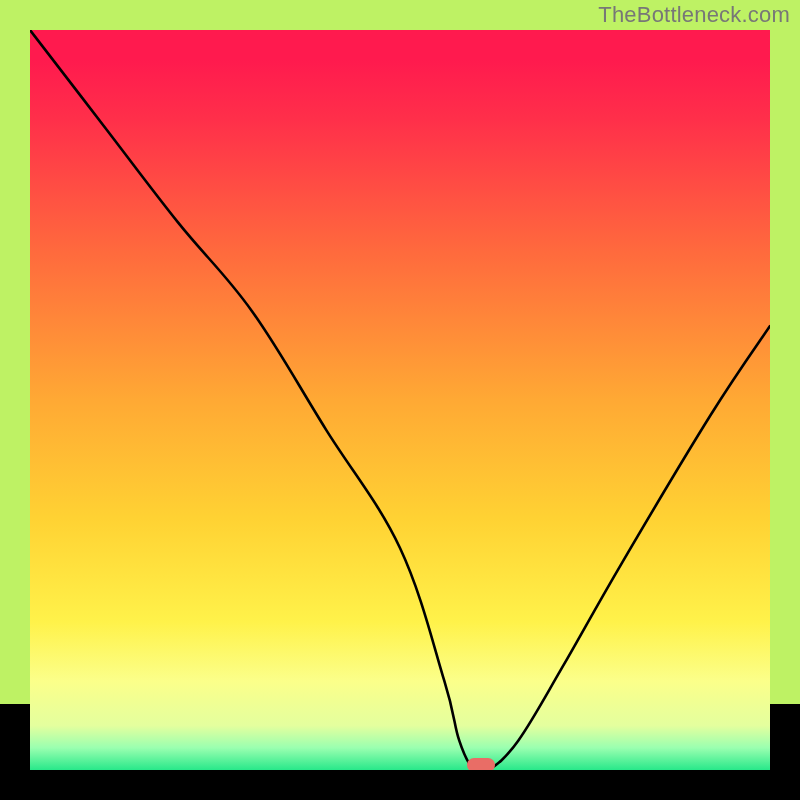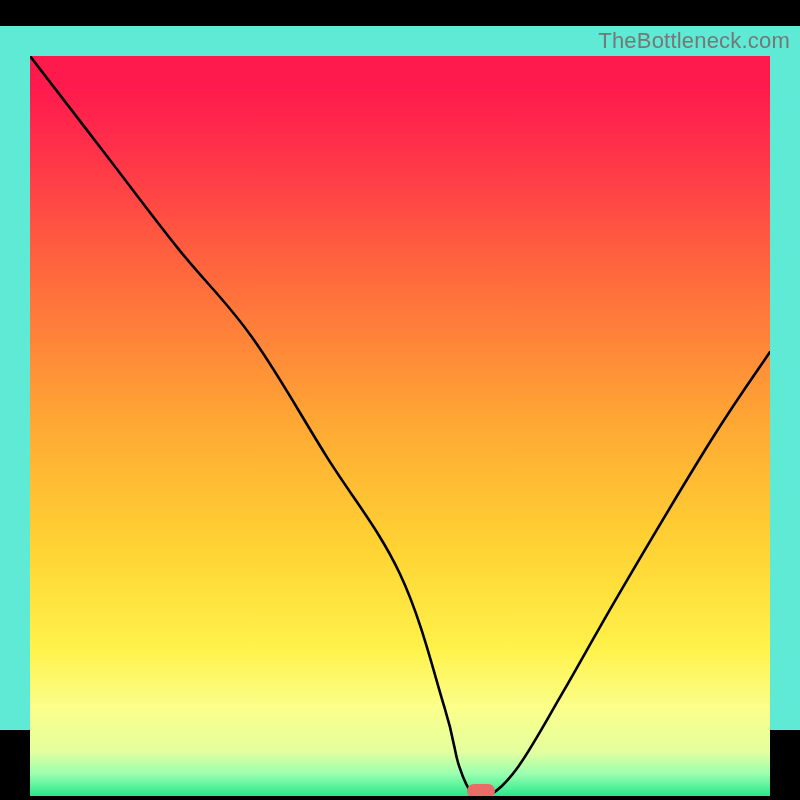--- a/index.html
+++ b/index.html
@@ -8,22 +8,21 @@
     width: 800px;
     height: 800px;
     background: #000;
     overflow: hidden;
     font-family: Arial, Helvetica, sans-serif;
   }
   .stage {
     position: relative;
     width: 800px;
     height: 704px;
-    background: #5eead4;
-    margin-top: 26px;
+    background: #bef264;
   }
   .watermark {
     position: absolute;
     top: 2px;
     right: 10px;
     color: #777;
     font-size: 22px;
     font-weight: 400;
     letter-spacing: 0.2px;
     z-index: 50;

